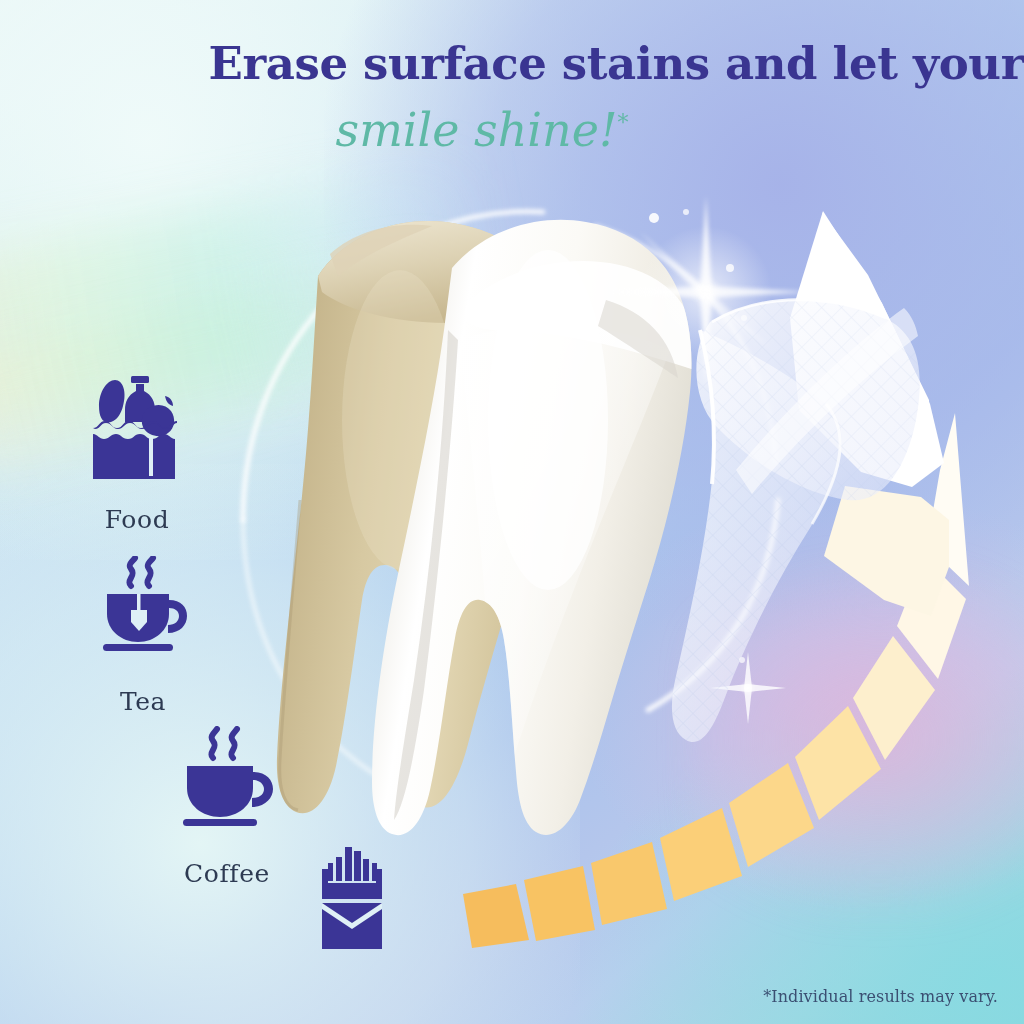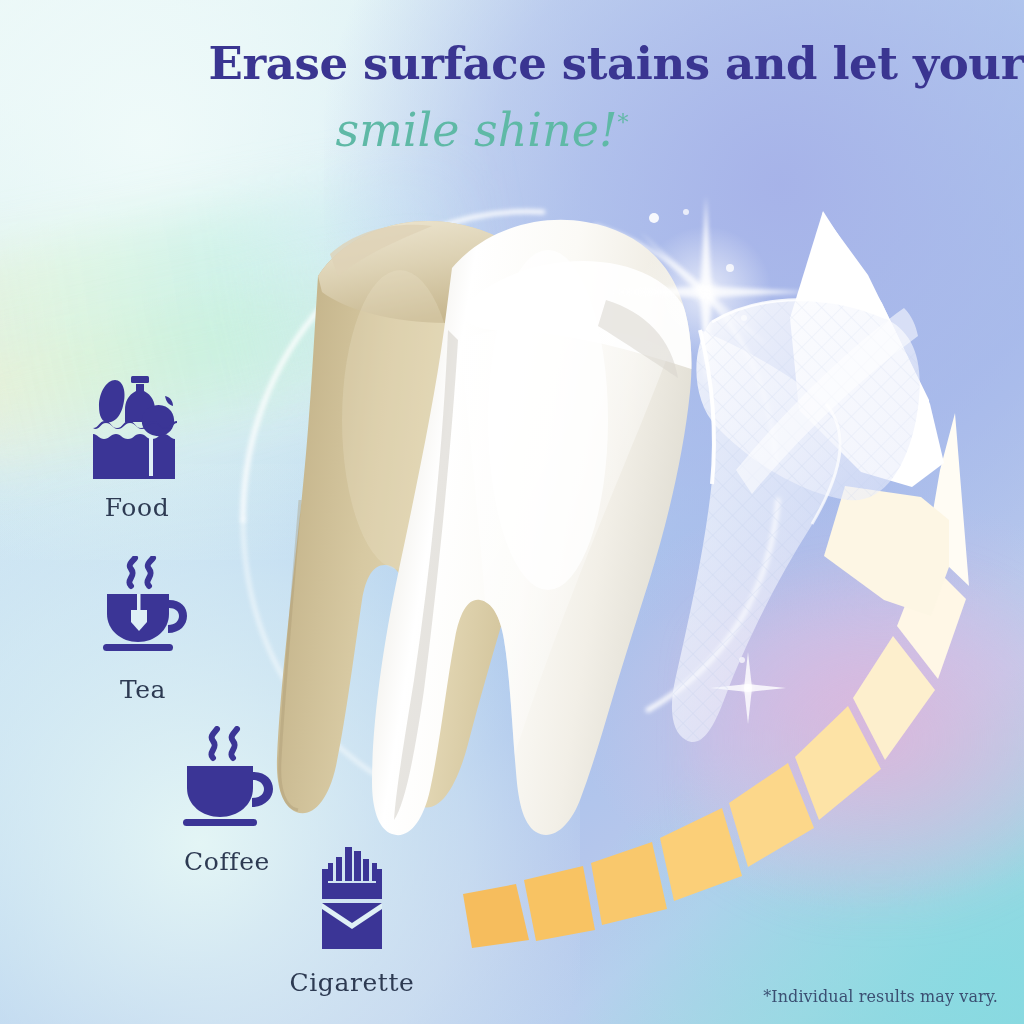--- a/index.html
+++ b/index.html
@@ -87,21 +87,21 @@
   .disclaimer{
     position:absolute;right:26px;bottom:18px;
     font-family:"DejaVu Serif", serif;
     font-size:16px;color:#3b4f72;letter-spacing:.1px;
   }
 
   
   .icon-item{position:absolute;text-align:center;}
   .icon-item .glyph{display:block;}
   .icon-item .cap{
-    display:block;margin-top:7px;
+    display:block;margin-top:19px;
     font-family:"DejaVu Serif", serif;
     font-size:25px;color:#2d3a52;letter-spacing:.6px;
   }
   #item-food{left:62px;top:372px;width:150px;}
   #item-tea{left:78px;top:556px;width:130px;}
   #item-coffee{left:152px;top:726px;width:150px;}
   #item-cig{left:272px;top:845px;width:160px;}
 </style>
 </head>
 <body>
@@ -358,18 +358,17 @@
           <rect x="70" y="18" width="5" height="18"></rect>
 
           <path d="M20 24 h6 v14 h48 V24 h6 v22 H20 Z"></path>
           <rect x="20" y="40" width="60" height="14"></rect>
 
           <path d="M20 58 h60 v46 H20 Z"></path>
         </g>
         <path d="M20 58 L50 78 L80 58 L80 64 L50 84 L20 64 Z" fill="#dff0f6"></path>
       </svg>
     </span>
-    <span class="cap">Cigarette</span>
   </div>
 
   <div class="disclaimer">*Individual results may vary.</div>
 
 </div>
 
 </body></html>

